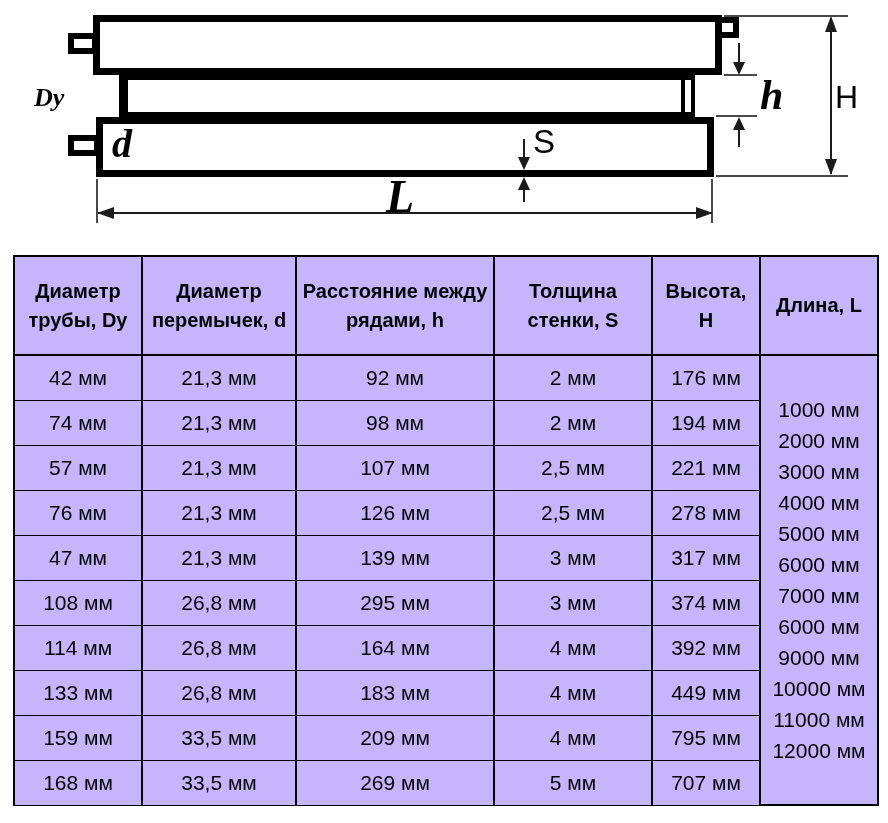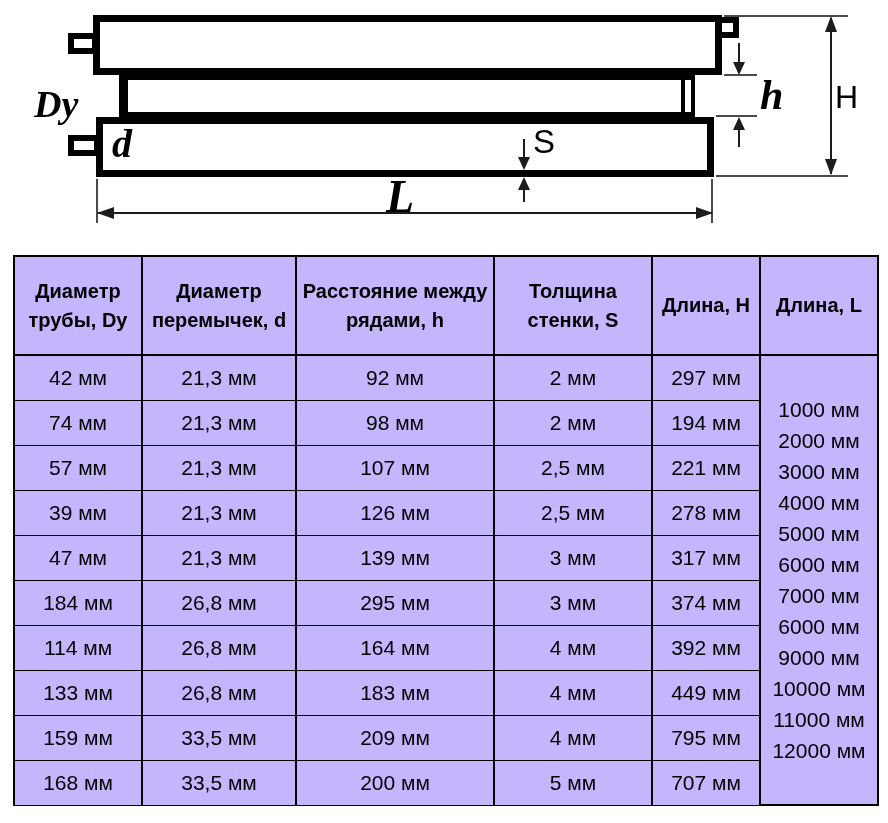--- a/index.html
+++ b/index.html
@@ -73,50 +73,50 @@
     <div class="d-line" style="left:523px;top:190px;width:2px;height:12px;"></div>
     <div class="lbl-sans" style="left:533px;top:125px;font-size:33px;">S</div>
 
     <div class="ext-line" style="left:96px;top:179px;width:2px;height:44px;"></div>
     <div class="ext-line" style="left:711px;top:179px;width:2px;height:44px;"></div>
     <div class="d-line" style="left:98px;top:212px;width:614px;height:2px;"></div>
     <div class="tri tri-left" style="left:97px;top:207px;"></div>
     <div class="tri tri-right" style="left:696px;top:207px;"></div>
     <div class="lbl-serif" style="left:386px;top:174px;font-size:46px;">L</div>
 
-    <div class="lbl-serif" style="left:34px;top:85px;font-size:38px;">Dy</div>
+    <div class="lbl-serif" style="left:34px;top:85px;font-size:26px;">Dy</div>
     <div class="lbl-serif" style="left:112px;top:124px;font-size:40px;">d</div>
   </div>
 
   <table class="spec">
     <colgroup>
       <col style="width:128px">
         <col style="width:154px">
         <col style="width:198px">
       <col style="width:158px">
         <col style="width:108px">
         <col style="width:118px">
     </colgroup>
     <thead>
       <tr>
         <th>Диаметр трубы, Dy</th>
         <th>Диаметр перемычек, d</th>
         <th>Расстояние между рядами, h</th>
         <th>Толщина стенки, S</th>
-        <th>Длина, H</th>
+        <th>Высота, H</th>
         <th>Длина, L</th>
       </tr>
     </thead>
     <tbody>
         <tr>
           <td>42 мм</td>
           <td>21,3 мм</td>
           <td>92 мм</td>
           <td>2 мм</td>
-          <td>297 мм</td>
+          <td>176 мм</td>
           <td rowspan="10" class="len-cell">
             <div>1000 мм</div>
             <div>2000 мм</div>
             <div>3000 мм</div>
             <div>4000 мм</div>
             <div>5000 мм</div>
             <div>6000 мм</div>
             <div>7000 мм</div>
             <div>6000 мм</div>
             <div>9000 мм</div>
@@ -133,35 +133,35 @@
           <td>194 мм</td>
         </tr>
         <tr>
           <td>57 мм</td>
           <td>21,3 мм</td>
           <td>107 мм</td>
           <td>2,5 мм</td>
           <td>221 мм</td>
         </tr>
         <tr>
-          <td>39 мм</td>
+          <td>76 мм</td>
           <td>21,3 мм</td>
           <td>126 мм</td>
           <td>2,5 мм</td>
           <td>278 мм</td>
         </tr>
         <tr>
           <td>47 мм</td>
           <td>21,3 мм</td>
           <td>139 мм</td>
           <td>3 мм</td>
           <td>317 мм</td>
         </tr>
         <tr>
-          <td>184 мм</td>
+          <td>108 мм</td>
           <td>26,8 мм</td>
           <td>295 мм</td>
           <td>3 мм</td>
           <td>374 мм</td>
         </tr>
         <tr>
           <td>114 мм</td>
           <td>26,8 мм</td>
           <td>164 мм</td>
           <td>4 мм</td>
@@ -177,20 +177,20 @@
         <tr>
           <td>159 мм</td>
           <td>33,5 мм</td>
           <td>209 мм</td>
           <td>4 мм</td>
           <td>795 мм</td>
         </tr>
         <tr>
           <td>168 мм</td>
           <td>33,5 мм</td>
-          <td>200 мм</td>
+          <td>269 мм</td>
           <td>5 мм</td>
           <td>707 мм</td>
         </tr>
       </tbody>
   </table>
 
 </div>
 
 </body></html>

